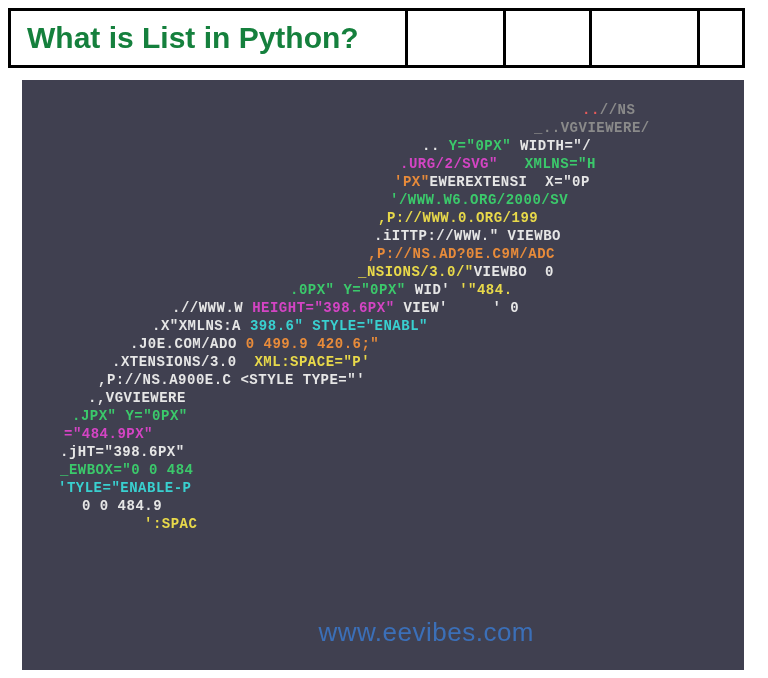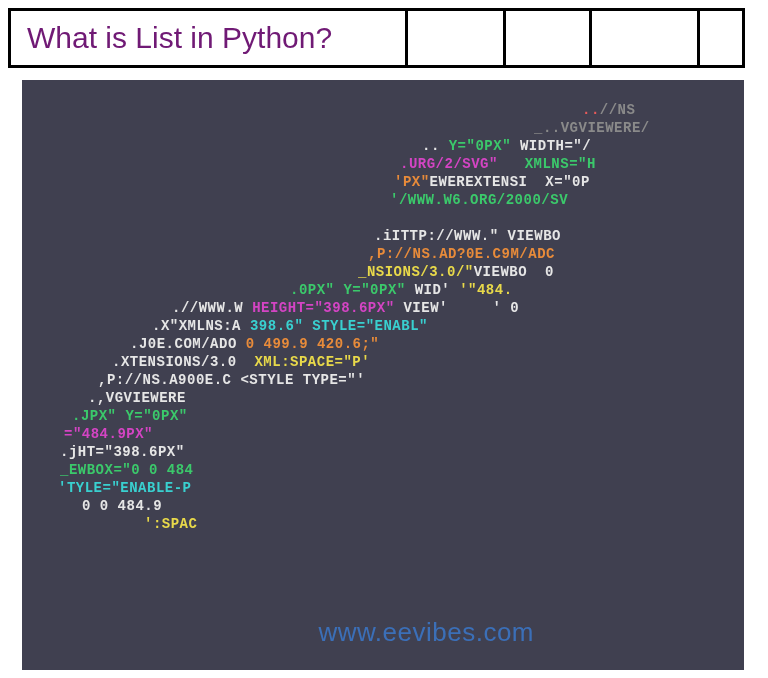--- a/index.html
+++ b/index.html
@@ -1,19 +1,19 @@
 <!DOCTYPE html>
 <html><head>
 <meta charset="utf-8">
 <style>
 * { margin: 0; padding: 0; box-sizing: border-box; }
 body { width: 768px; height: 678px; background: #fff; font-family: Arial, sans-serif; overflow: hidden; }
 
 .header-row { display: flex; margin: 8px; }
-.title-box { border: 3px solid #000; padding: 10px 16px; font-size: 30px; font-weight: 400; color: #701a75; flex: 0 0 400px; }
+.title-box { border: 3px solid #000; padding: 10px 16px; font-size: 30px; font-weight: 700; color: #15803d; flex: 0 0 400px; }
 .empty-box { border: 3px solid #000; border-left: none; flex: 1; }
 .empty-box.b1 { flex: 0 0 98px; }
 .empty-box.b2 { flex: 0 0 86px; }
 .empty-box.b3 { flex: 0 0 108px; }
 .empty-box.b4 { flex: 0 0 45px; }
 
 .canvas { margin: 12px 22px 10px 22px; width: 722px; height: 590px; background: #404050; position: relative; font-family: 'Courier New', monospace; font-weight: 700; font-size: 14px; letter-spacing: 0.5px; }
 
 .ln { position: absolute; white-space: pre; }
 .watermark { position: absolute; bottom: 22px; right: 210px; color: #3b6fb8; font-family: Arial, sans-serif; font-size: 26px; font-weight: 400; letter-spacing: 0.5px; }
@@ -39,20 +39,21 @@
 </div>
 
 <div class="canvas" id="canvas">
   <div class="watermark">www.eevibes.com</div>
 <div class="ln" style="top: 22px; left: 560px;"><span class="cr">..</span><span class="cgr">//NS</span></div>
     <div class="ln" style="top: 40px; left: 512px;"><span class="cgr">_..VGVIEWERE/</span></div>
     <div class="ln" style="top: 58px; left: 400px;"><span class="cw">.. </span><span class="cg">Y="0PX" </span><span class="cw">WIDTH="/</span></div>
     <div class="ln" style="top: 76px; left: 378px;"><span class="cm">.URG/2/SVG"   </span><span class="cg">XMLNS="H</span></div>
     <div class="ln" style="top: 94px; left: 372px;"><span class="co">'PX"</span><span class="cw">EWEREXTENSI  X="0P</span></div>
     <div class="ln" style="top: 112px; left: 368px;"><span class="cg">'/WWW.W6.ORG/2000/SV</span></div>
+    <div class="ln" style="top: 130px; left: 356px;"><span class="cy">,P://WWW.0.ORG/199</span></div>
     <div class="ln" style="top: 148px; left: 352px;"><span class="cw">.iITTP://WWW." VIEWBO</span></div>
     <div class="ln" style="top: 166px; left: 346px;"><span class="co">,P://NS.AD?0E.C9M/ADC</span></div>
     <div class="ln" style="top: 184px; left: 336px;"><span class="cy">_NSIONS/3.0/"</span><span class="cw">VIEWBO  0</span></div>
     <div class="ln" style="top: 202px; left: 268px;"><span class="cg">.0PX" Y="0PX" </span><span class="cw">WID' </span><span class="cy">'"484.</span></div>
     <div class="ln" style="top: 220px; left: 150px;"><span class="cw">.//WWW.W </span><span class="cm">HEIGHT="398.6PX" </span><span class="cw">VIEW'     ' 0</span></div>
     <div class="ln" style="top: 238px; left: 130px;"><span class="cw">.X"XMLNS:A </span><span class="cc">398.6" STYLE="ENABL"</span></div>
     <div class="ln" style="top: 256px; left: 108px;"><span class="cw">.J0E.COM/ADO </span><span class="co">0 499.9 420.6;"</span></div>
     <div class="ln" style="top: 274px; left: 90px;"><span class="cw">.XTENSIONS/3.0  </span><span class="cy">XML:SPACE="P'</span></div>
     <div class="ln" style="top: 292px; left: 76px;"><span class="cw">,P://NS.A900E.C &lt;STYLE TYPE="'</span></div>
     <div class="ln" style="top: 310px; left: 66px;"><span class="cw">.,VGVIEWERE</span></div>

